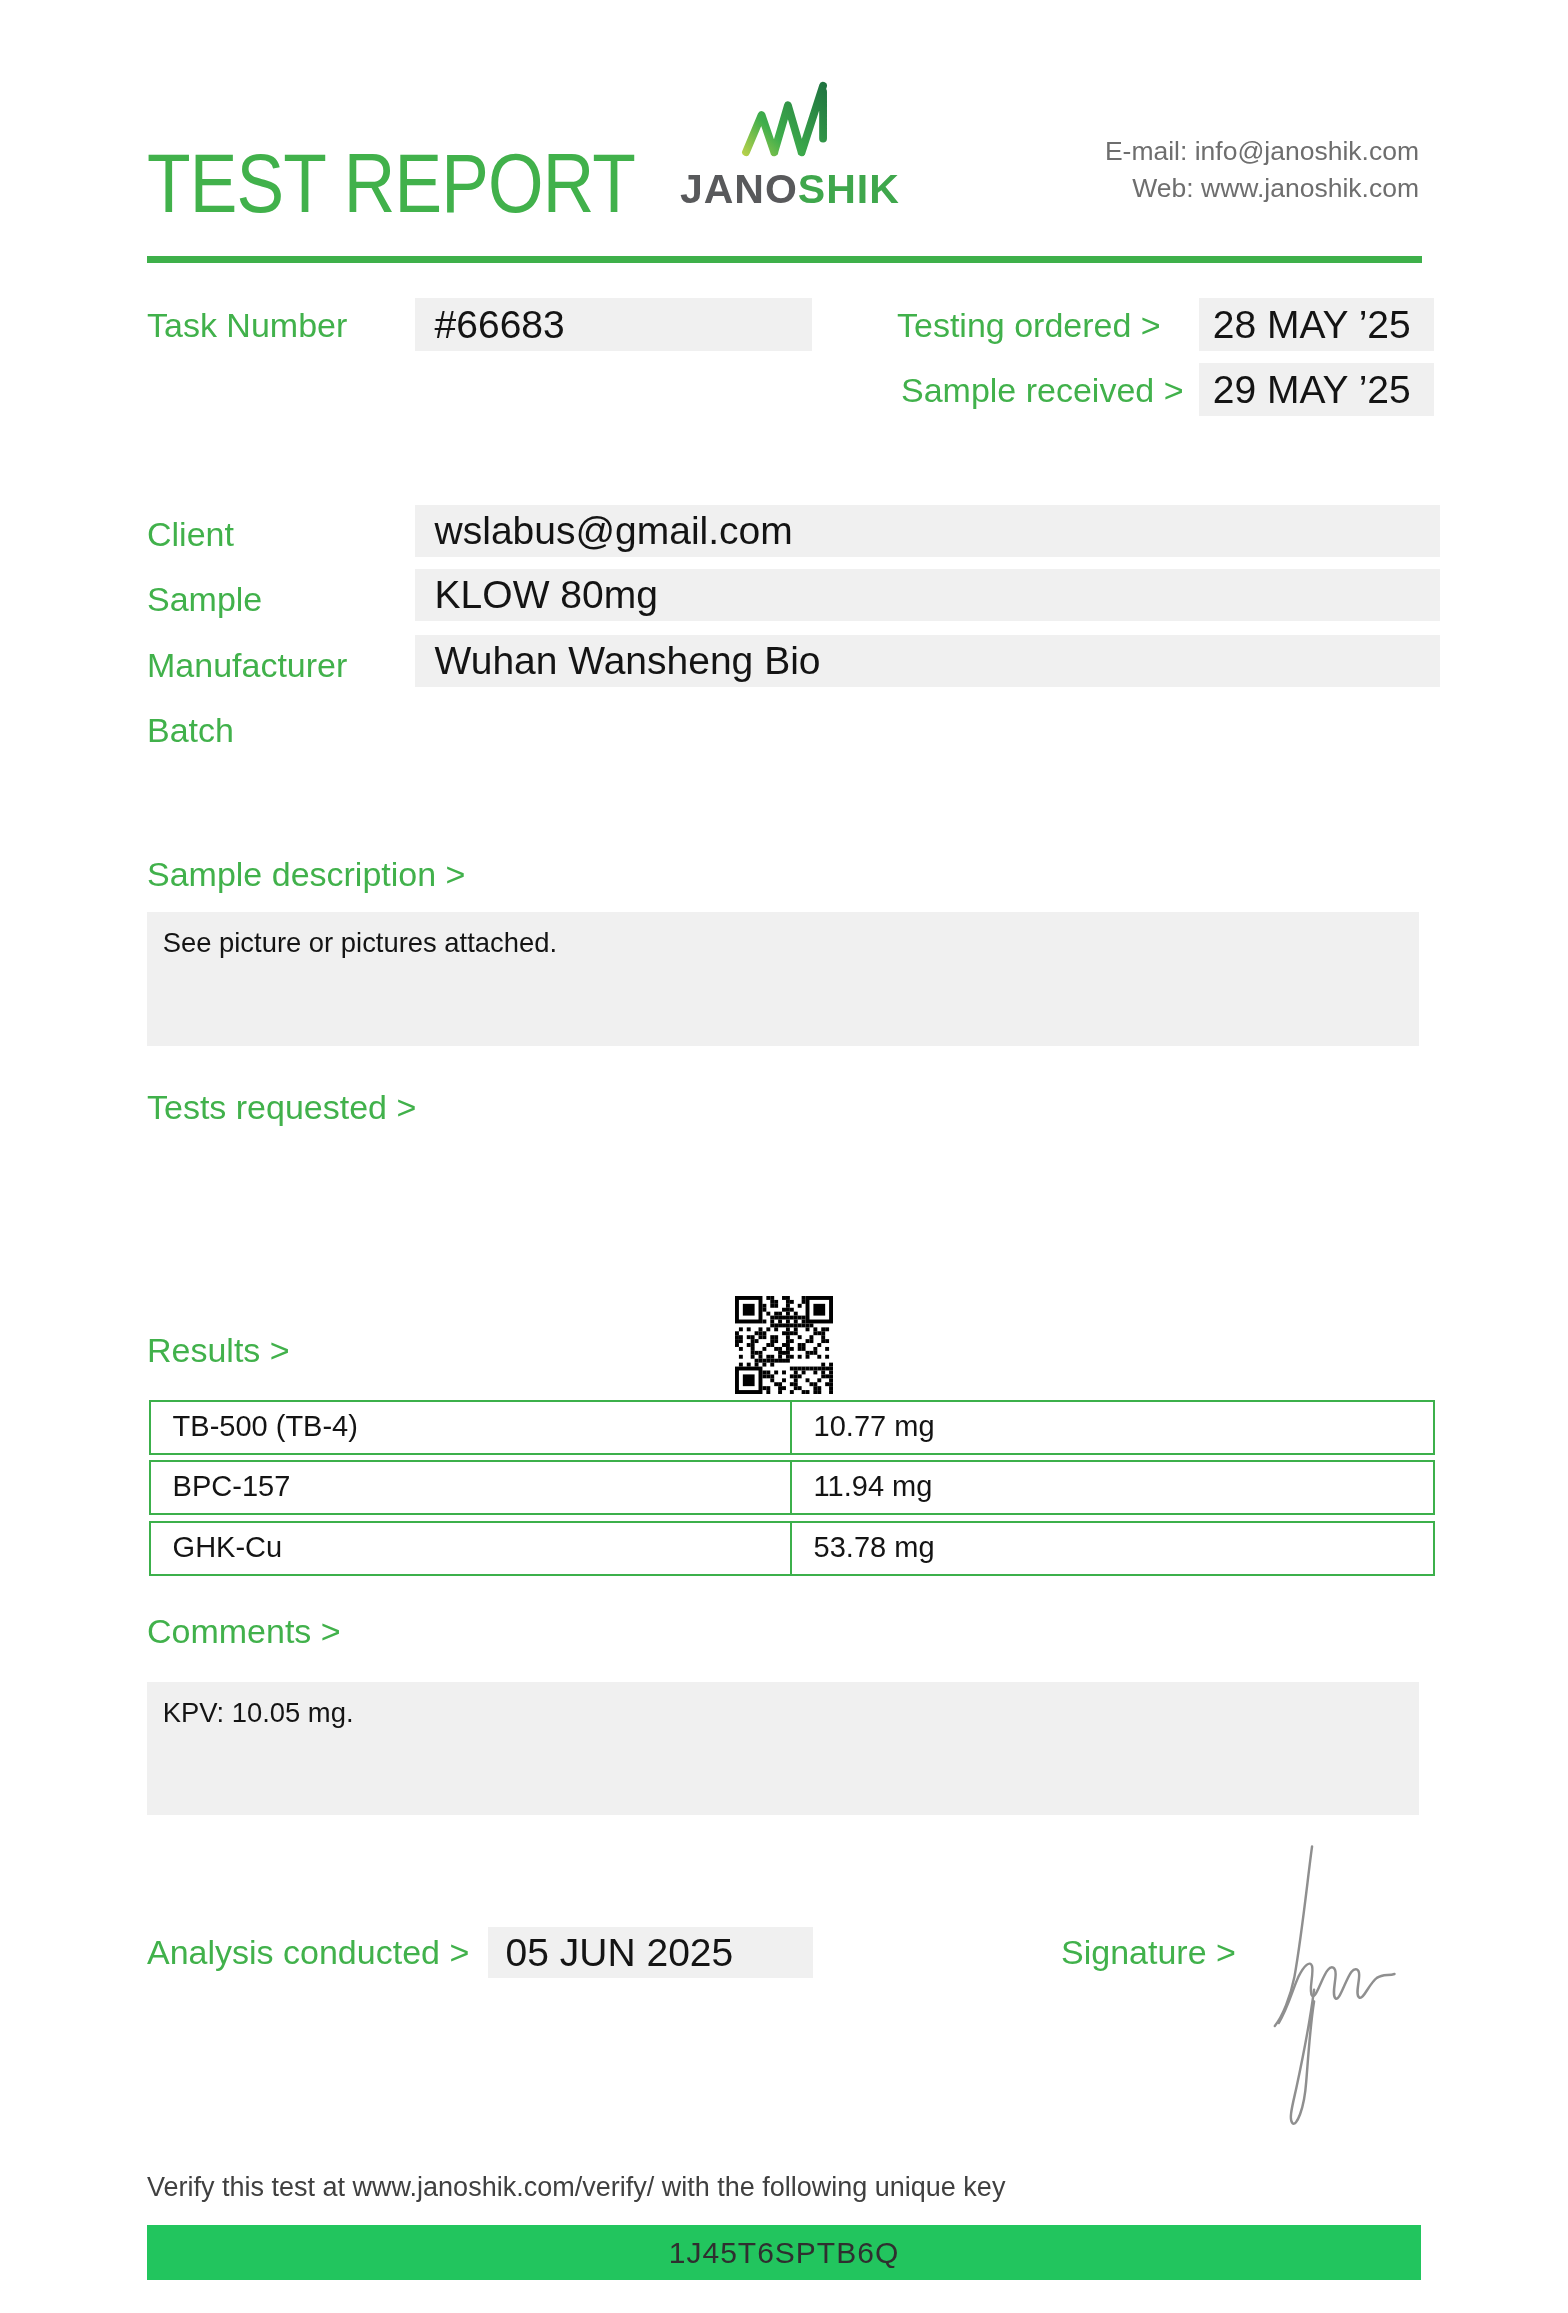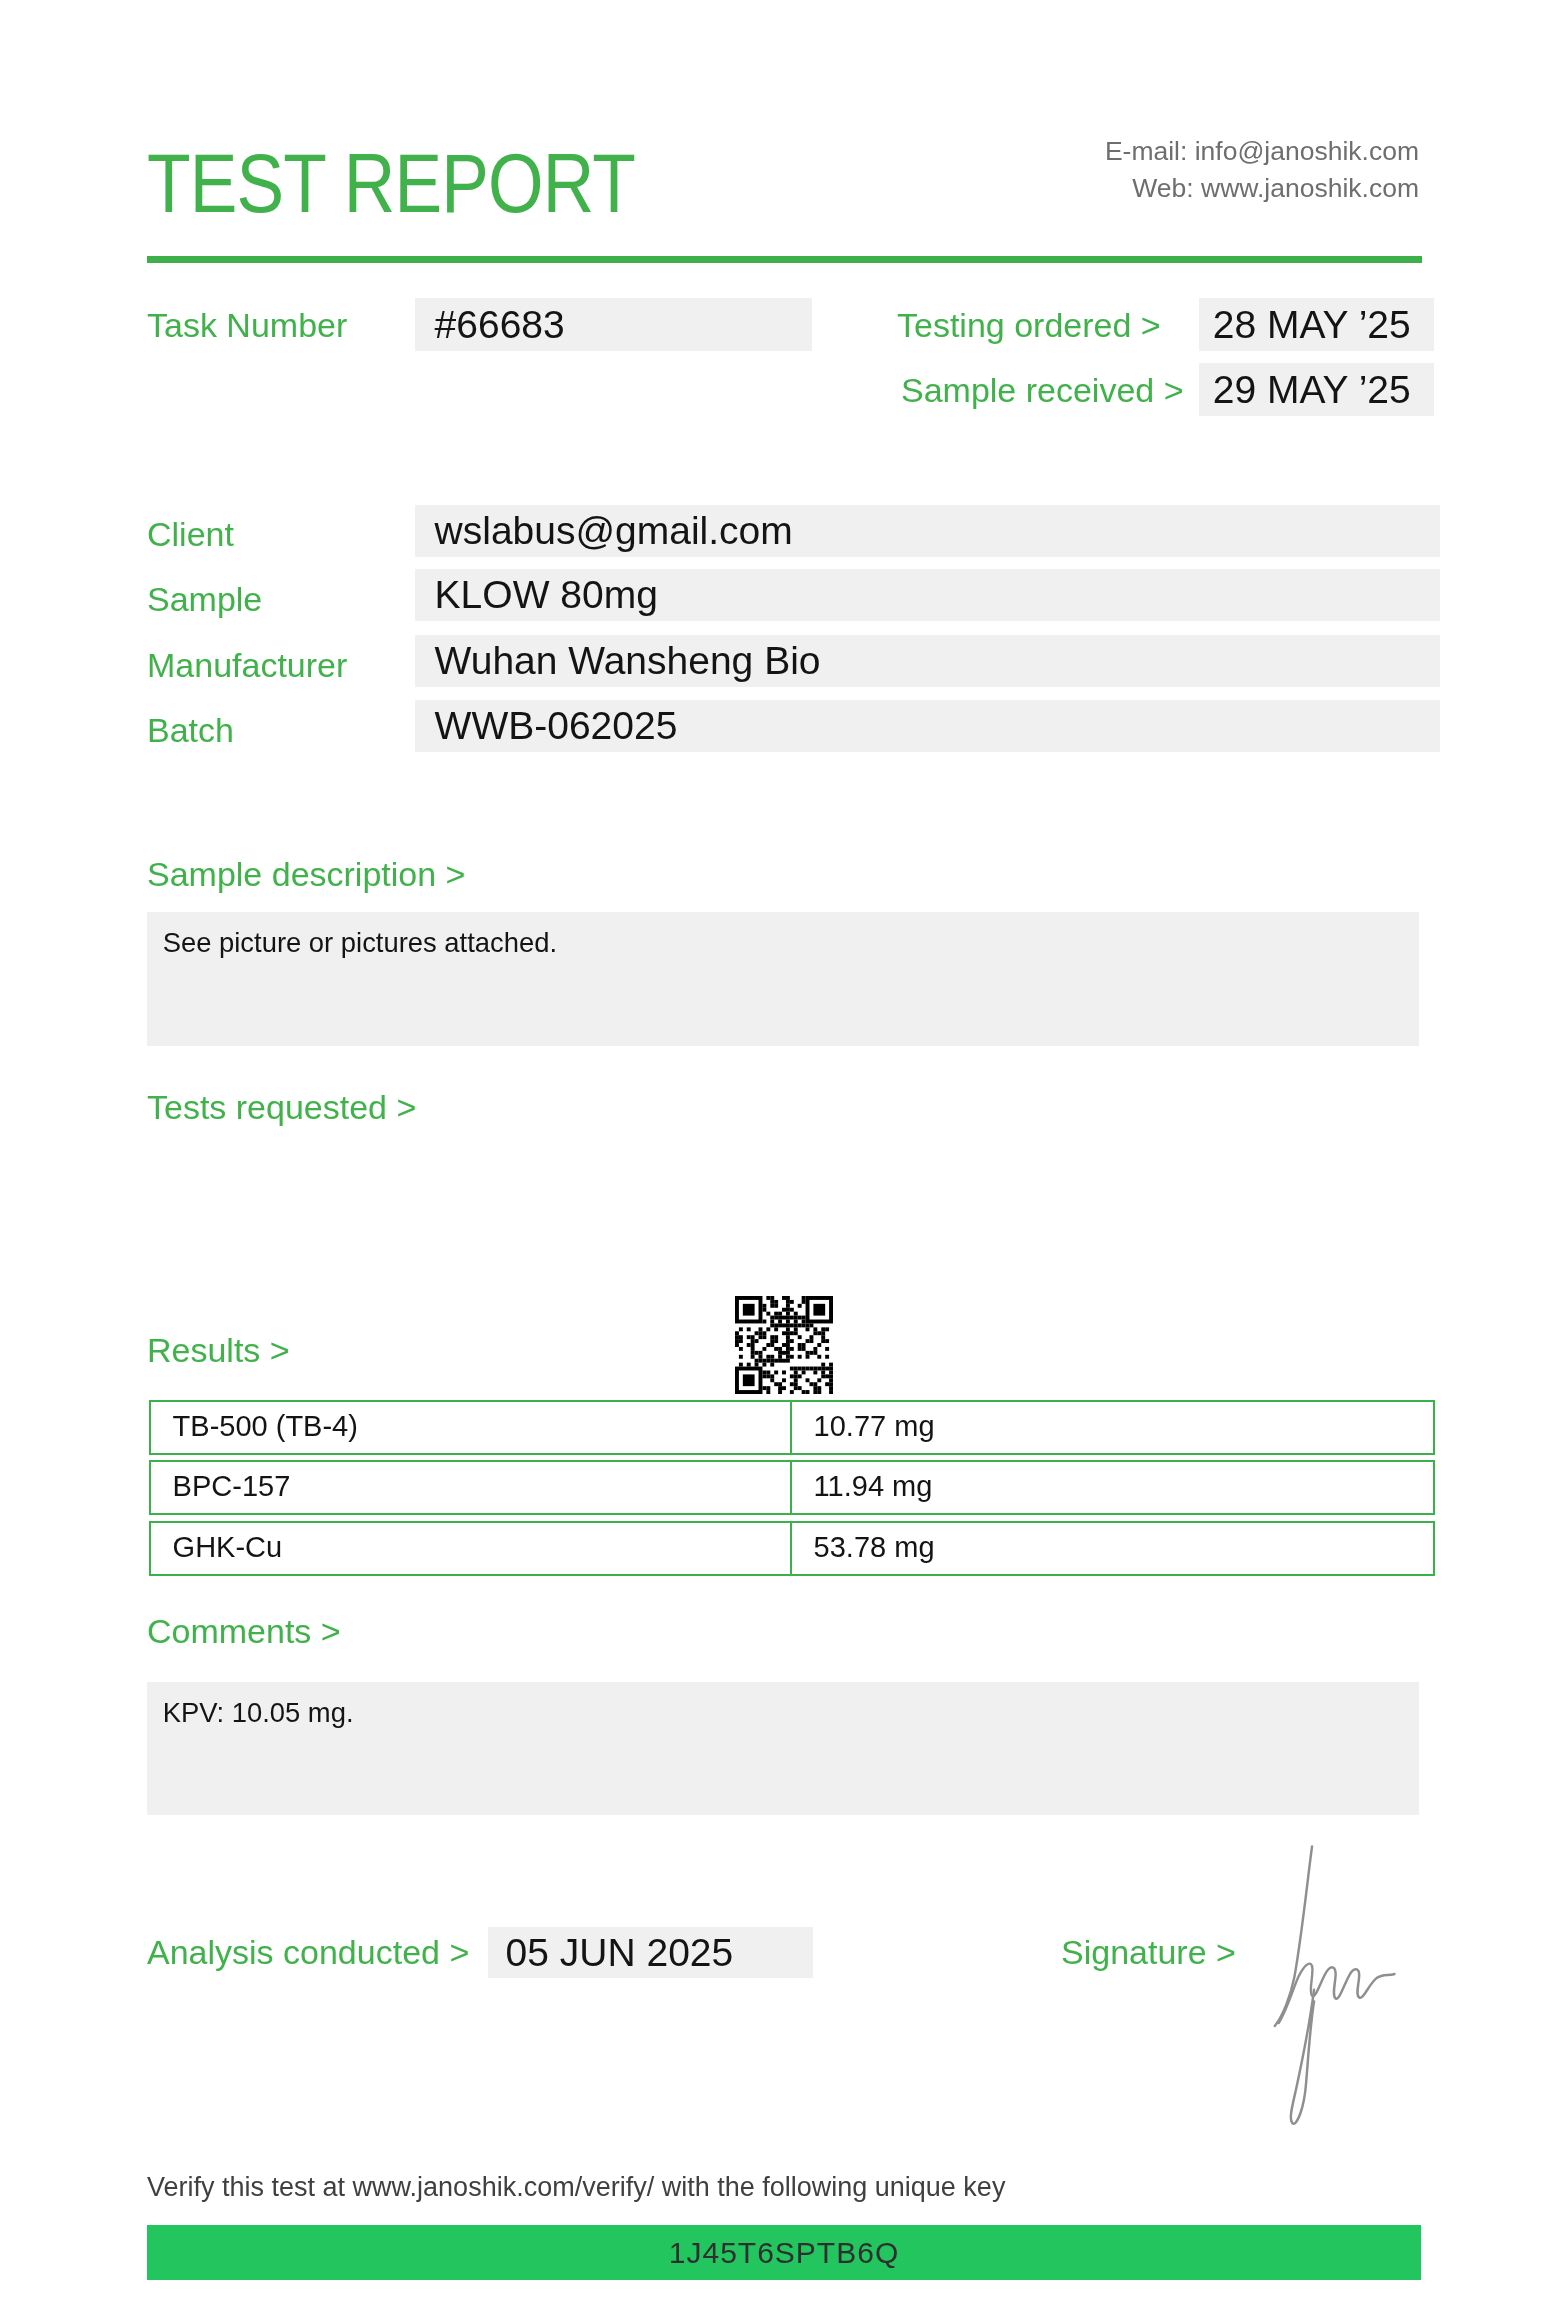--- a/index.html
+++ b/index.html
@@ -48,20 +48,35 @@
   .keybox{position:absolute;left:147px;top:2225px;width:1274px;height:55px;background:#22c55e;
           text-align:center;font-size:30px;line-height:55px;color:#2f2f2f;letter-spacing:1px;}
 </style>
 </head>
 <body>
 
 <div class="page">
 
   <div class="title">TEST REPORT</div>
 
+  <div class="logo">
+    <svg class="logo-icon" viewBox="0 0 90 84" fill="none">
+      <defs>
+        <linearGradient id="lg1" x1="0" y1="84" x2="90" y2="0" gradientUnits="userSpaceOnUse">
+          <stop offset="0" stop-color="#c9d64b"></stop>
+          <stop offset="0.35" stop-color="#3fae4c"></stop>
+          <stop offset="1" stop-color="#1c6e3f"></stop>
+        </linearGradient>
+      </defs>
+      <path d="M5 76 L21 38 L34 76 M34 76 L48 28 L62 76 M62 76 L84 8 M84 14 L84 62" stroke="url(#lg1)" stroke-width="8" stroke-linecap="round" stroke-linejoin="round"></path>
+    </svg>
+    <div class="logo-text">
+      <span class="logo-jano">JANO</span><span class="logo-shik">SHIK</span>
+    </div>
+  </div>
 
   <div class="contact">
     <div>E-mail: info@janoshik.com</div>
     <div>Web: www.janoshik.com</div>
   </div>
 
   <div class="rule"></div>
 
   <div class="glabel" style="left:147px;top:306px;">Task Number</div>
   <div class="vbox task-box">#66683</div>
@@ -75,21 +90,20 @@
   <div class="glabel" style="left:147px;top:515px;">Client</div>
   <div class="vbox detail-box" style="top:505px;">wslabus@gmail.com</div>
 
   <div class="glabel" style="left:147px;top:580px;">Sample</div>
   <div class="vbox detail-box" style="top:569px;">KLOW 80mg</div>
 
   <div class="glabel" style="left:147px;top:646px;">Manufacturer</div>
   <div class="vbox detail-box" style="top:635px;">Wuhan Wansheng Bio</div>
 
   <div class="glabel" style="left:147px;top:711px;">Batch</div>
-  <div class="vbox detail-box" style="top:700px;">WWB-062025</div>
 
   <div class="glabel" style="left:147px;top:855px;">Sample description &gt;</div>
   <div class="area" style="top:912px;height:134px;">
     <div class="area-text">See picture or pictures attached.</div>
   </div>
 
   <div class="glabel" style="left:147px;top:1088px;">Tests requested &gt;</div>
 
   <div class="qr"><svg width="98" height="98" viewBox="0 0 100 100">
         <rect width="100" height="100" fill="#fff"></rect>

